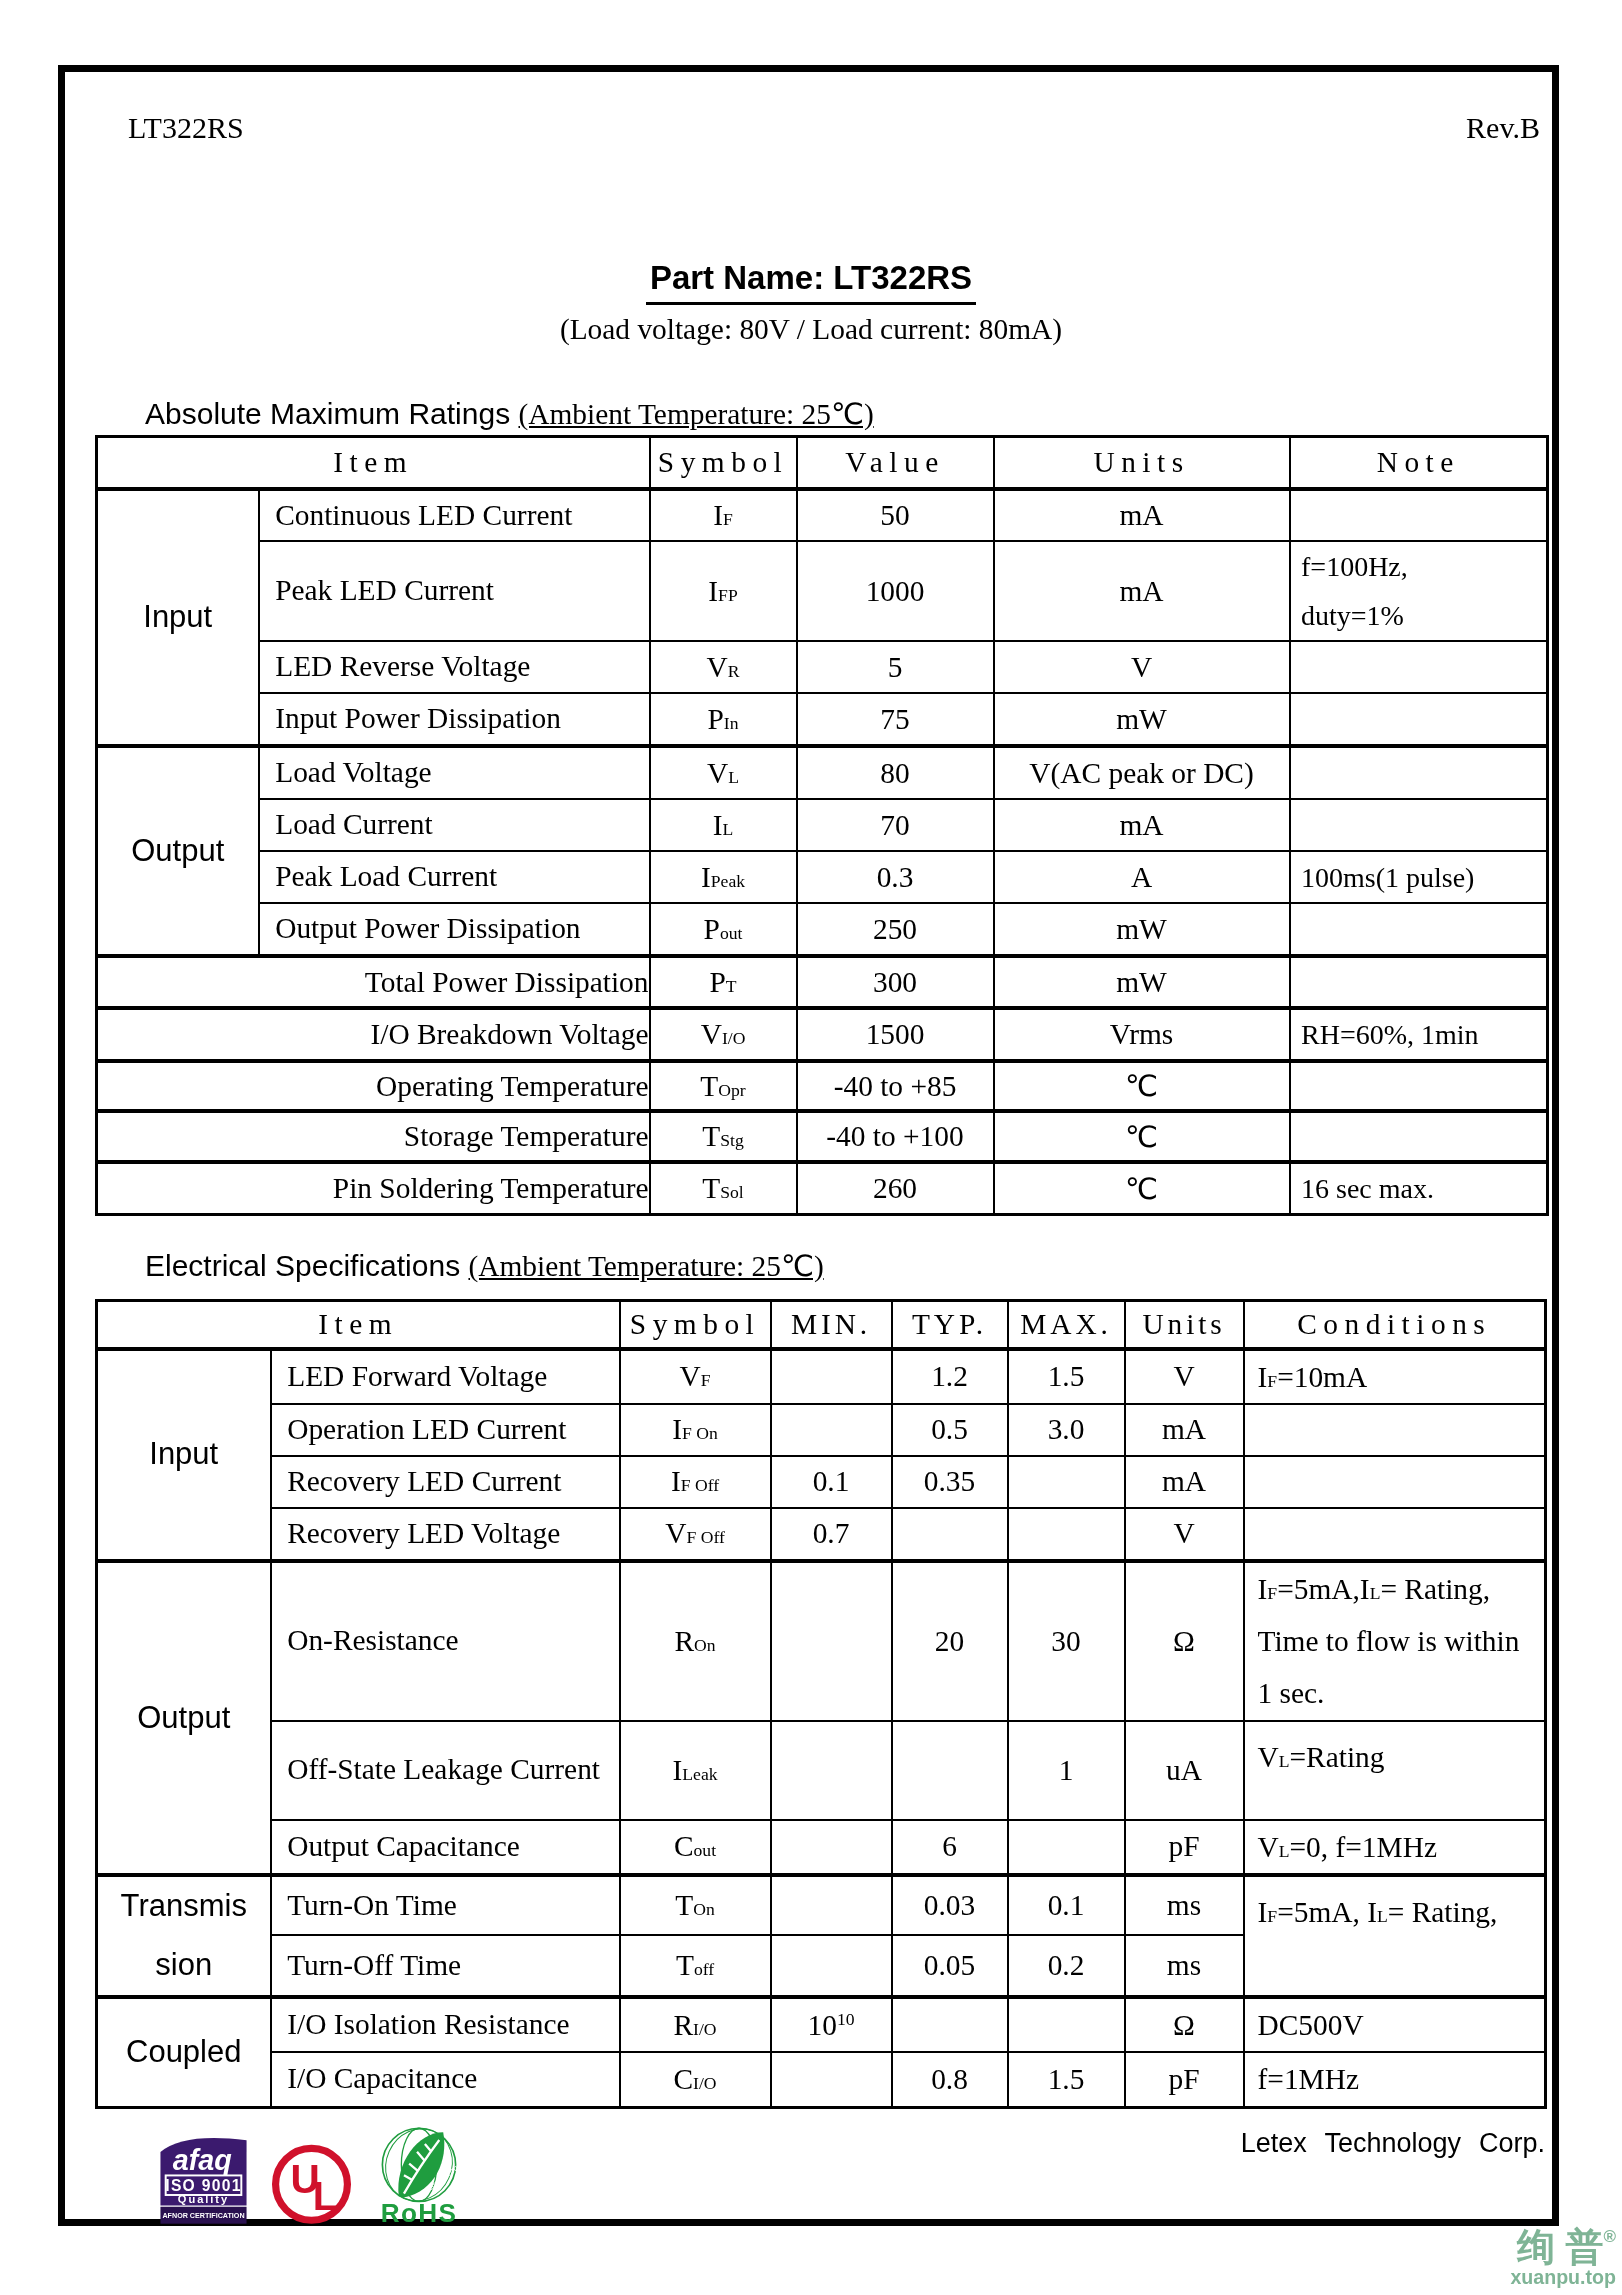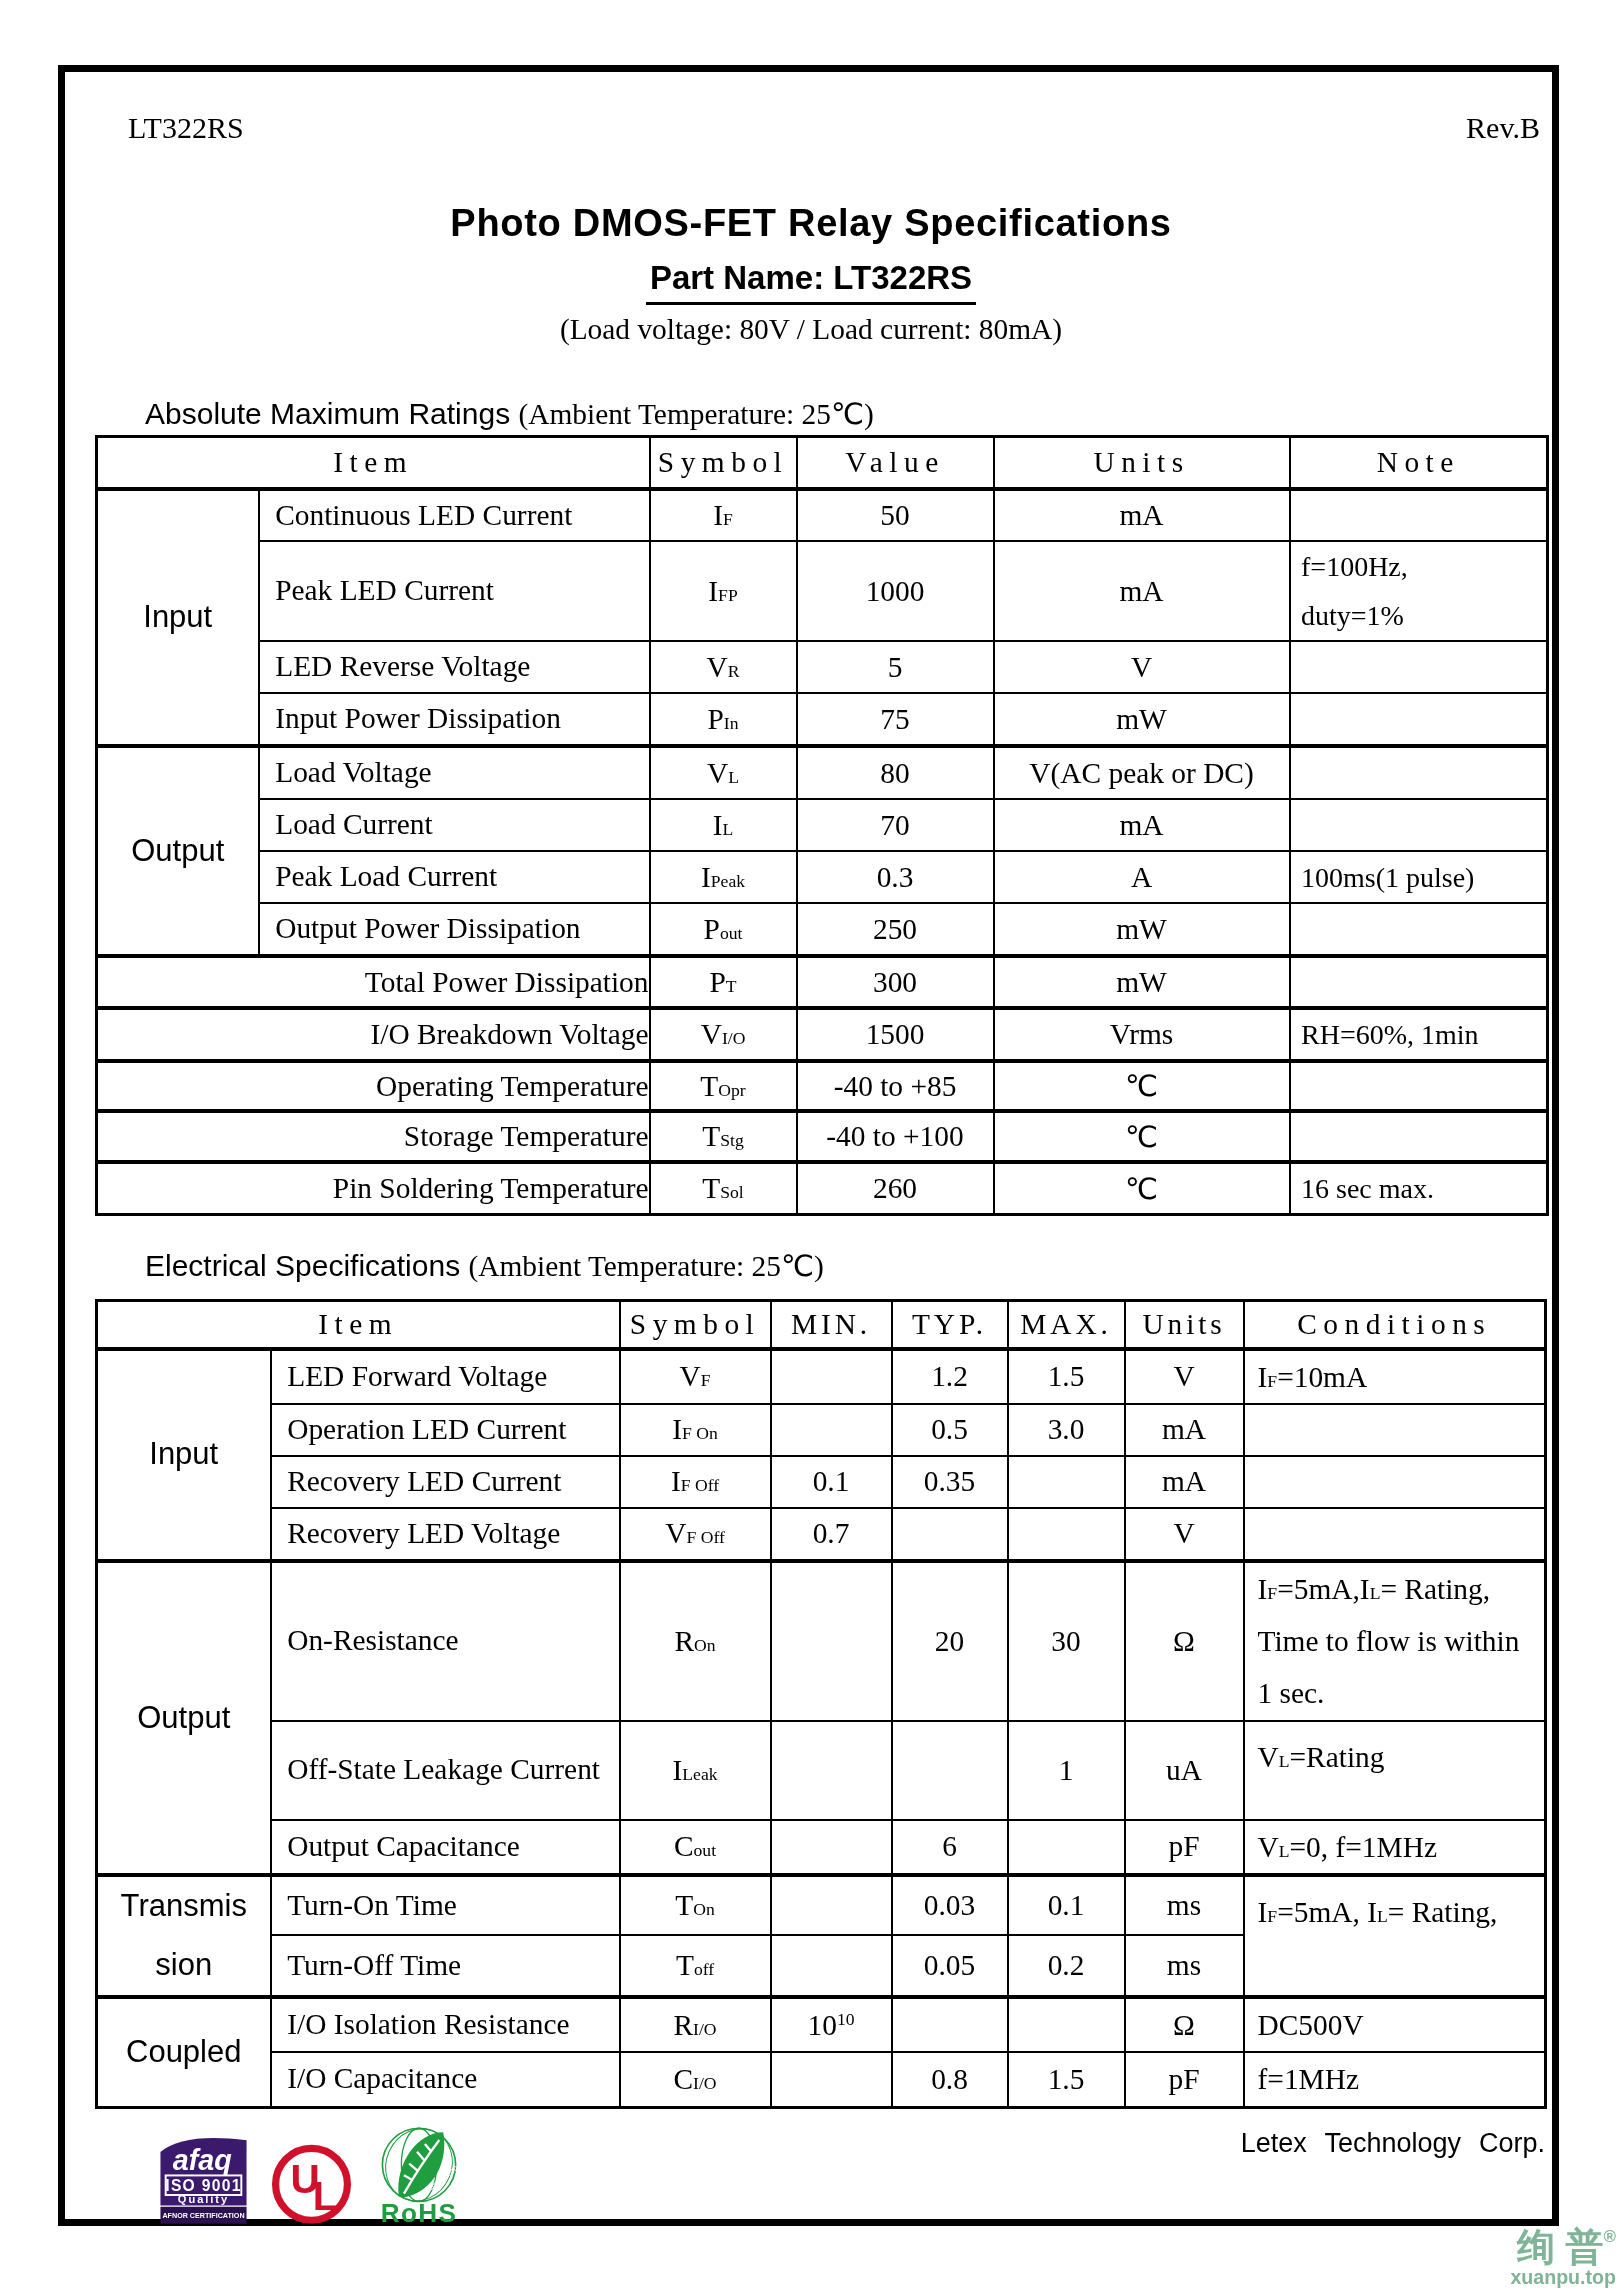--- a/index.html
+++ b/index.html
@@ -10,21 +10,21 @@
   .doc-code{position:absolute;left:128px;top:111px;font-size:30px;}
   .rev{position:absolute;right:82px;top:111px;font-size:30px;}
   .title{position:absolute;left:0;top:202px;width:1622px;text-align:center;
          font-family:"Liberation Sans",sans-serif;font-weight:bold;font-size:38px;letter-spacing:0.7px;}
   .part-name{position:absolute;left:0;top:259px;width:1622px;text-align:center;
          font-family:"Liberation Sans",sans-serif;font-weight:bold;font-size:33px;}
   .part-name span{display:inline-block;border-bottom:3.9px solid #000;padding:0 3.9px 5.2px 3.9px;}
   .subtitle{position:absolute;left:0;top:313px;width:1622px;text-align:center;font-size:29.4px;}
   .sec-head{position:absolute;left:145px;font-size:29.4px;}
   .sec-head .h-sans{font-family:"Liberation Sans",sans-serif;font-size:30px;}
-  .sec-head .h-serif{font-family:"Liberation Serif","DejaVu Sans",serif;}
+  .sec-head .h-serif{font-family:"Liberation Serif","DejaVu Sans",serif;text-decoration:underline;}
   .h-amr{top:397px;}
   .h-es{top:1249px;}
   table{position:absolute;border-collapse:collapse;table-layout:fixed;background:#fff;}
   .t1{left:95px;top:435px;width:1450px;border:3.3px solid #000;}
   .t2{left:95px;top:1299px;width:1450px;border:3.3px solid #000;}
   td{border:2px solid #000;padding:0;font-size:29.4px;vertical-align:middle;
      overflow:hidden;font-family:"Liberation Serif","DejaVu Sans",serif;}
   tr.thick > td{border-top-width:4.6px;}
   tr.hdr-row > td{border-bottom-width:4.6px;}
   td.hdr{text-align:center;letter-spacing:6.5px;}
@@ -49,21 +49,20 @@
 </style>
 </head>
 <body>
 
 <div class="page">
   <div class="frame"></div>
 
   <div class="doc-code">LT322RS</div>
   <div class="rev">Rev.B</div>
 
-  <div class="title">Photo DMOS-FET Relay Specifications</div>
   <div class="part-name"><span>Part Name: LT322RS</span></div>
   <div class="subtitle">(Load voltage: 80V / Load current: 80mA)</div>
 
   <div class="sec-head h-amr">
     <span class="h-sans">Absolute Maximum Ratings </span><span class="h-serif">(Ambient Temperature: 25℃)</span>
   </div>
 
   <table class="t1">
     <colgroup>
         <col style="width:162px">

